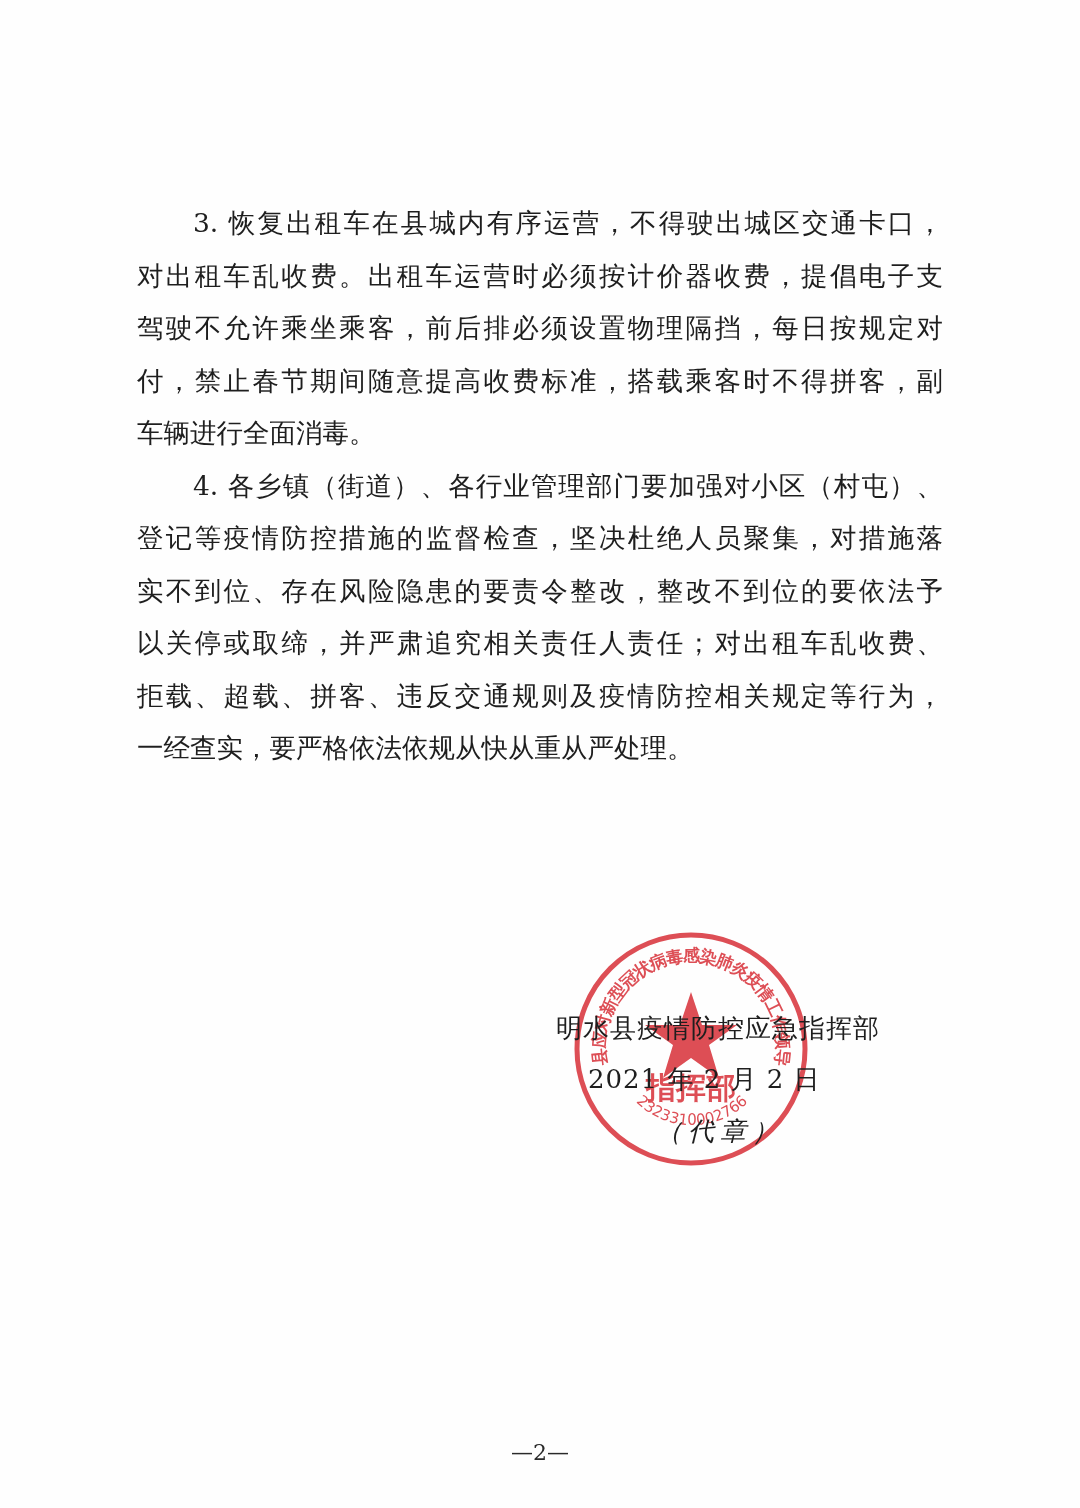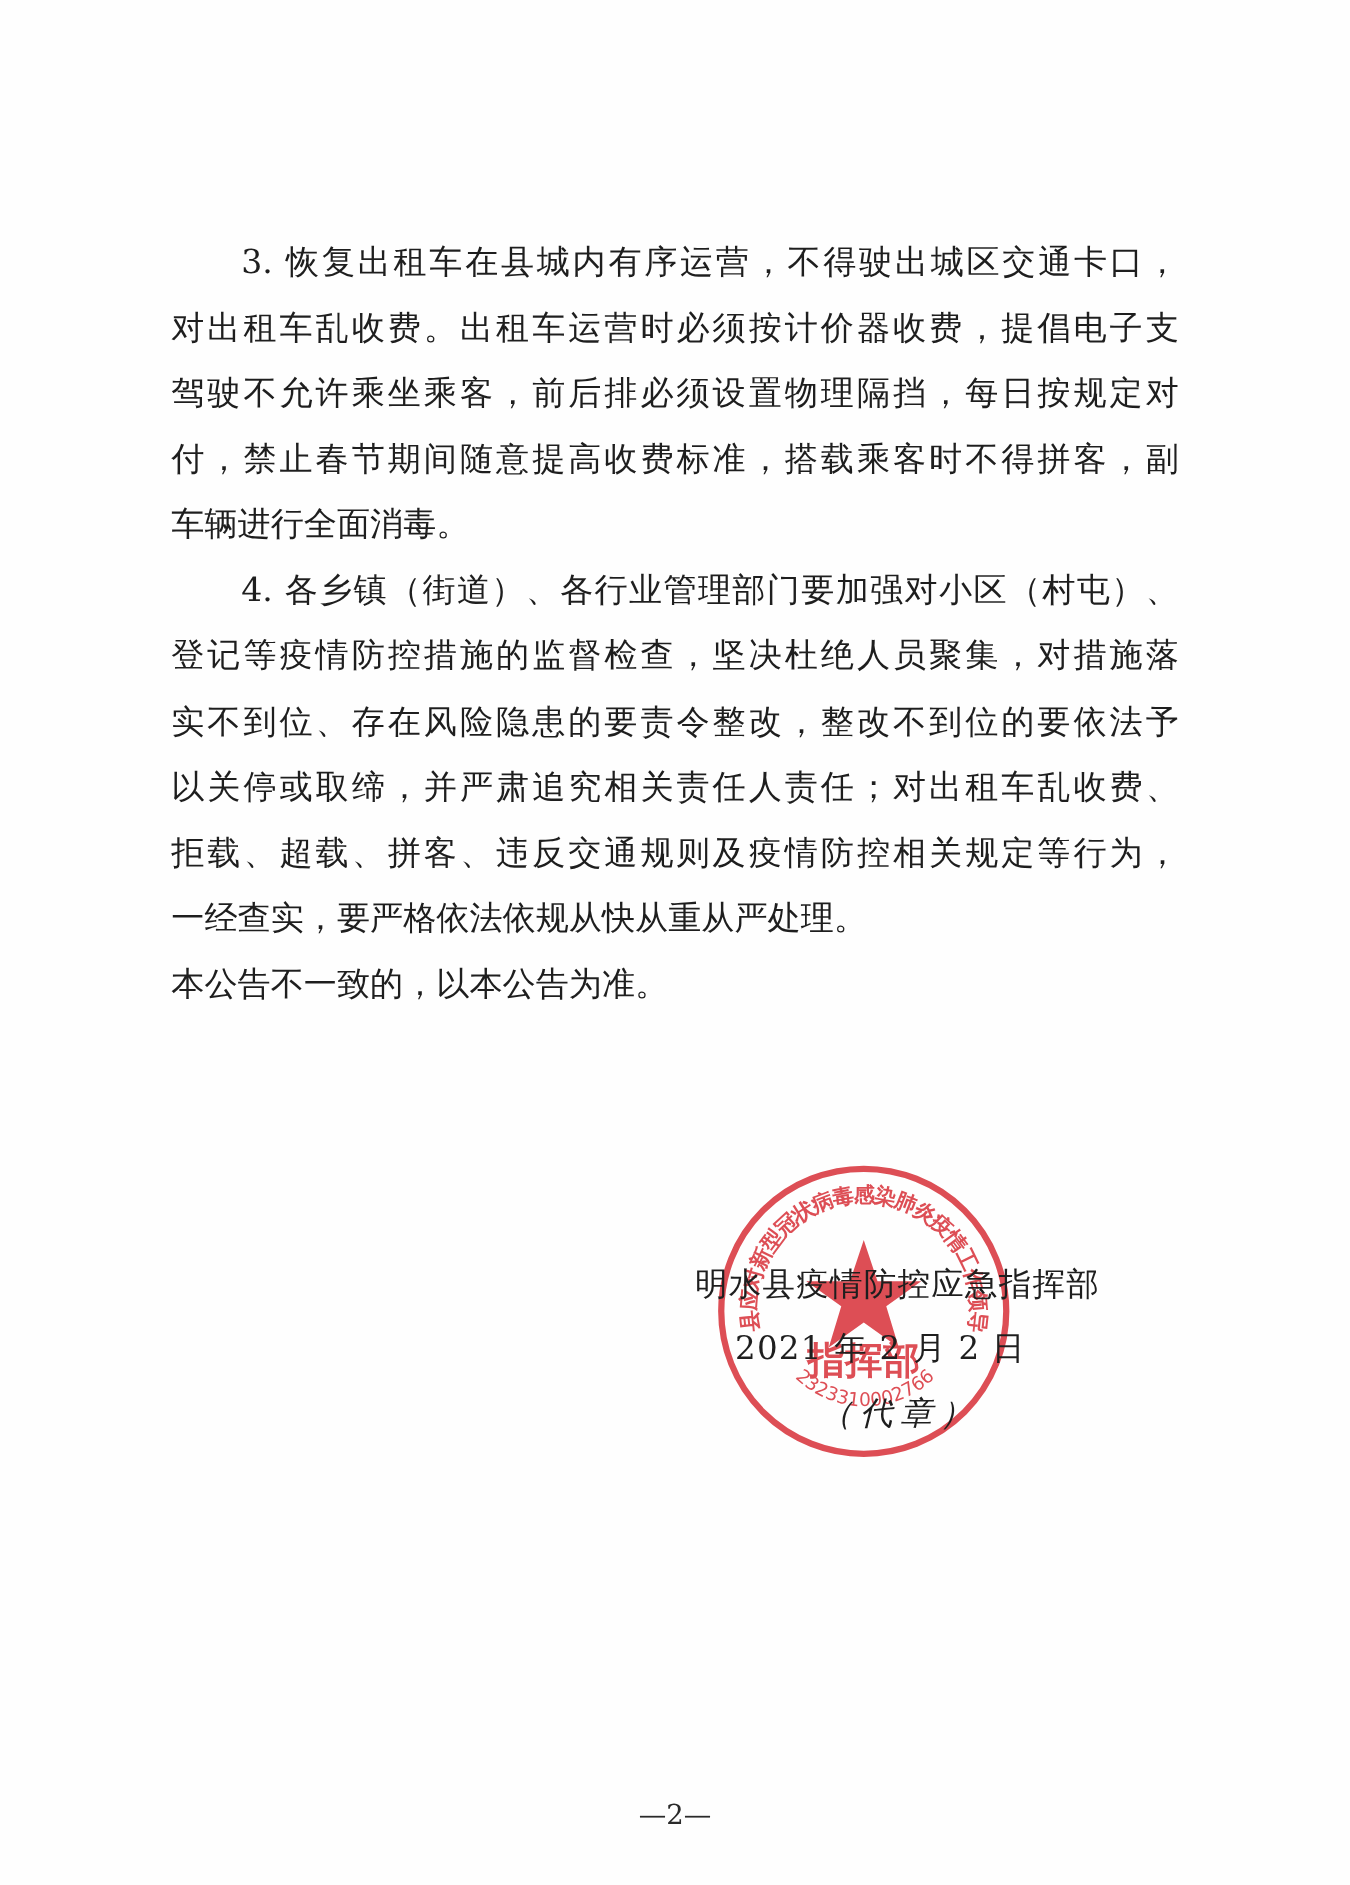--- a/index.html
+++ b/index.html
@@ -18,21 +18,21 @@
     .page {
       position: absolute;
       left: 0; top: 0;
       width: 1080px;
       height: 1508px;
       background: #fefefe;
     }
     .body-text {
       position: absolute;
       left: 137px;
-      top: 184px;
+      top: 197px;
       width: 806px;
     }
     .line {
       height: 52.5px;
       line-height: 52.5px;
       font-size: 26.5px;
       white-space: nowrap;
       text-align: justify;
       text-align-last: justify;
       letter-spacing: 0px;
@@ -114,21 +114,20 @@
     <div>
       <div class="line indent">4. 各乡镇（街道）、各行业管理部门要加强对小区（村屯）、</div>
       <div class="line">登记等疫情防控措施的监督检查，坚决杜绝人员聚集，对措施落</div>
       <div class="line">实不到位、存在风险隐患的要责令整改，整改不到位的要依法予</div>
       <div class="line">以关停或取缔，并严肃追究相关责任人责任；对出租车乱收费、</div>
       <div class="line">拒载、超载、拼客、违反交通规则及疫情防控相关规定等行为，</div>
       <div class="line last">一经查实，要严格依法依规从快从重从严处理。</div>
     </div>
 
     <div>
-      <div class="line last">本公告不一致的，以本公告为准。</div>
     </div>
   </div>
 
   <div class="stamp">
     <svg width="238" height="238" viewBox="0 0 238 238" xmlns="http://www.w3.org/2000/svg">
       <defs>
         <path id="arcPath" d="M 36 140 A 86 86 0 1 1 202 140" fill="none"></path>
         <path id="codePath" d="M 60 168 A 80 80 0 0 0 180 168" fill="none"></path>
       </defs>
       <circle cx="119" cy="119" r="114" fill="none" stroke="#d9363e" stroke-width="5"></circle>

